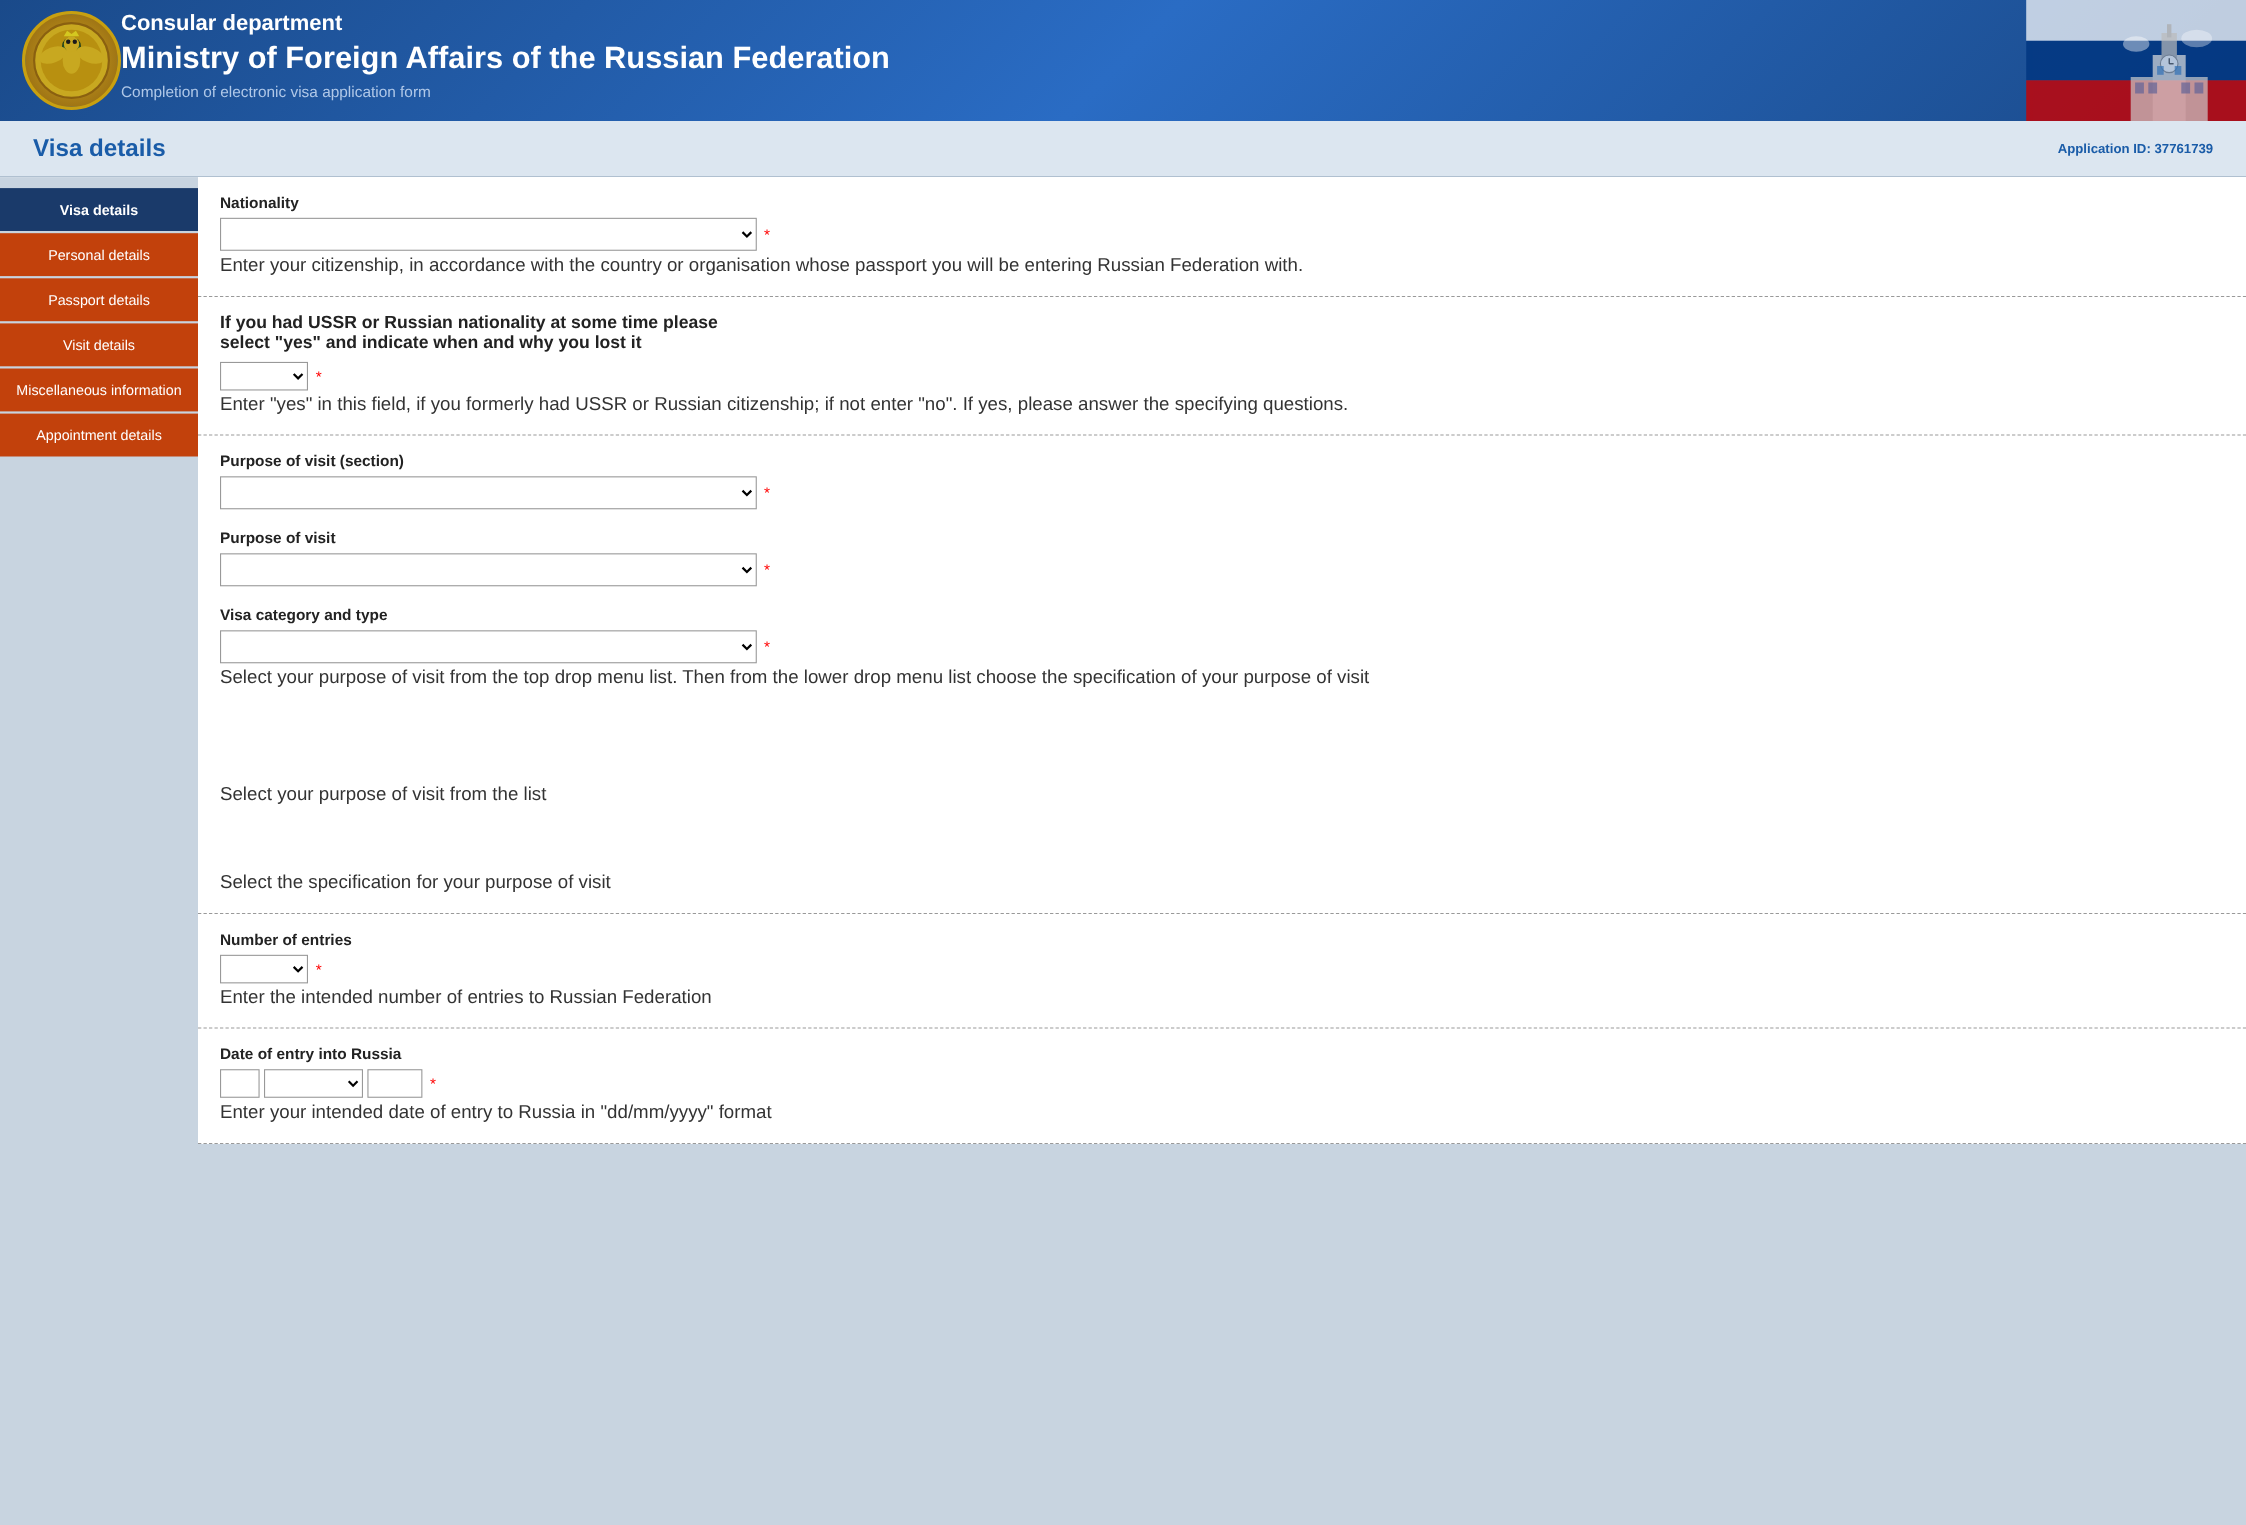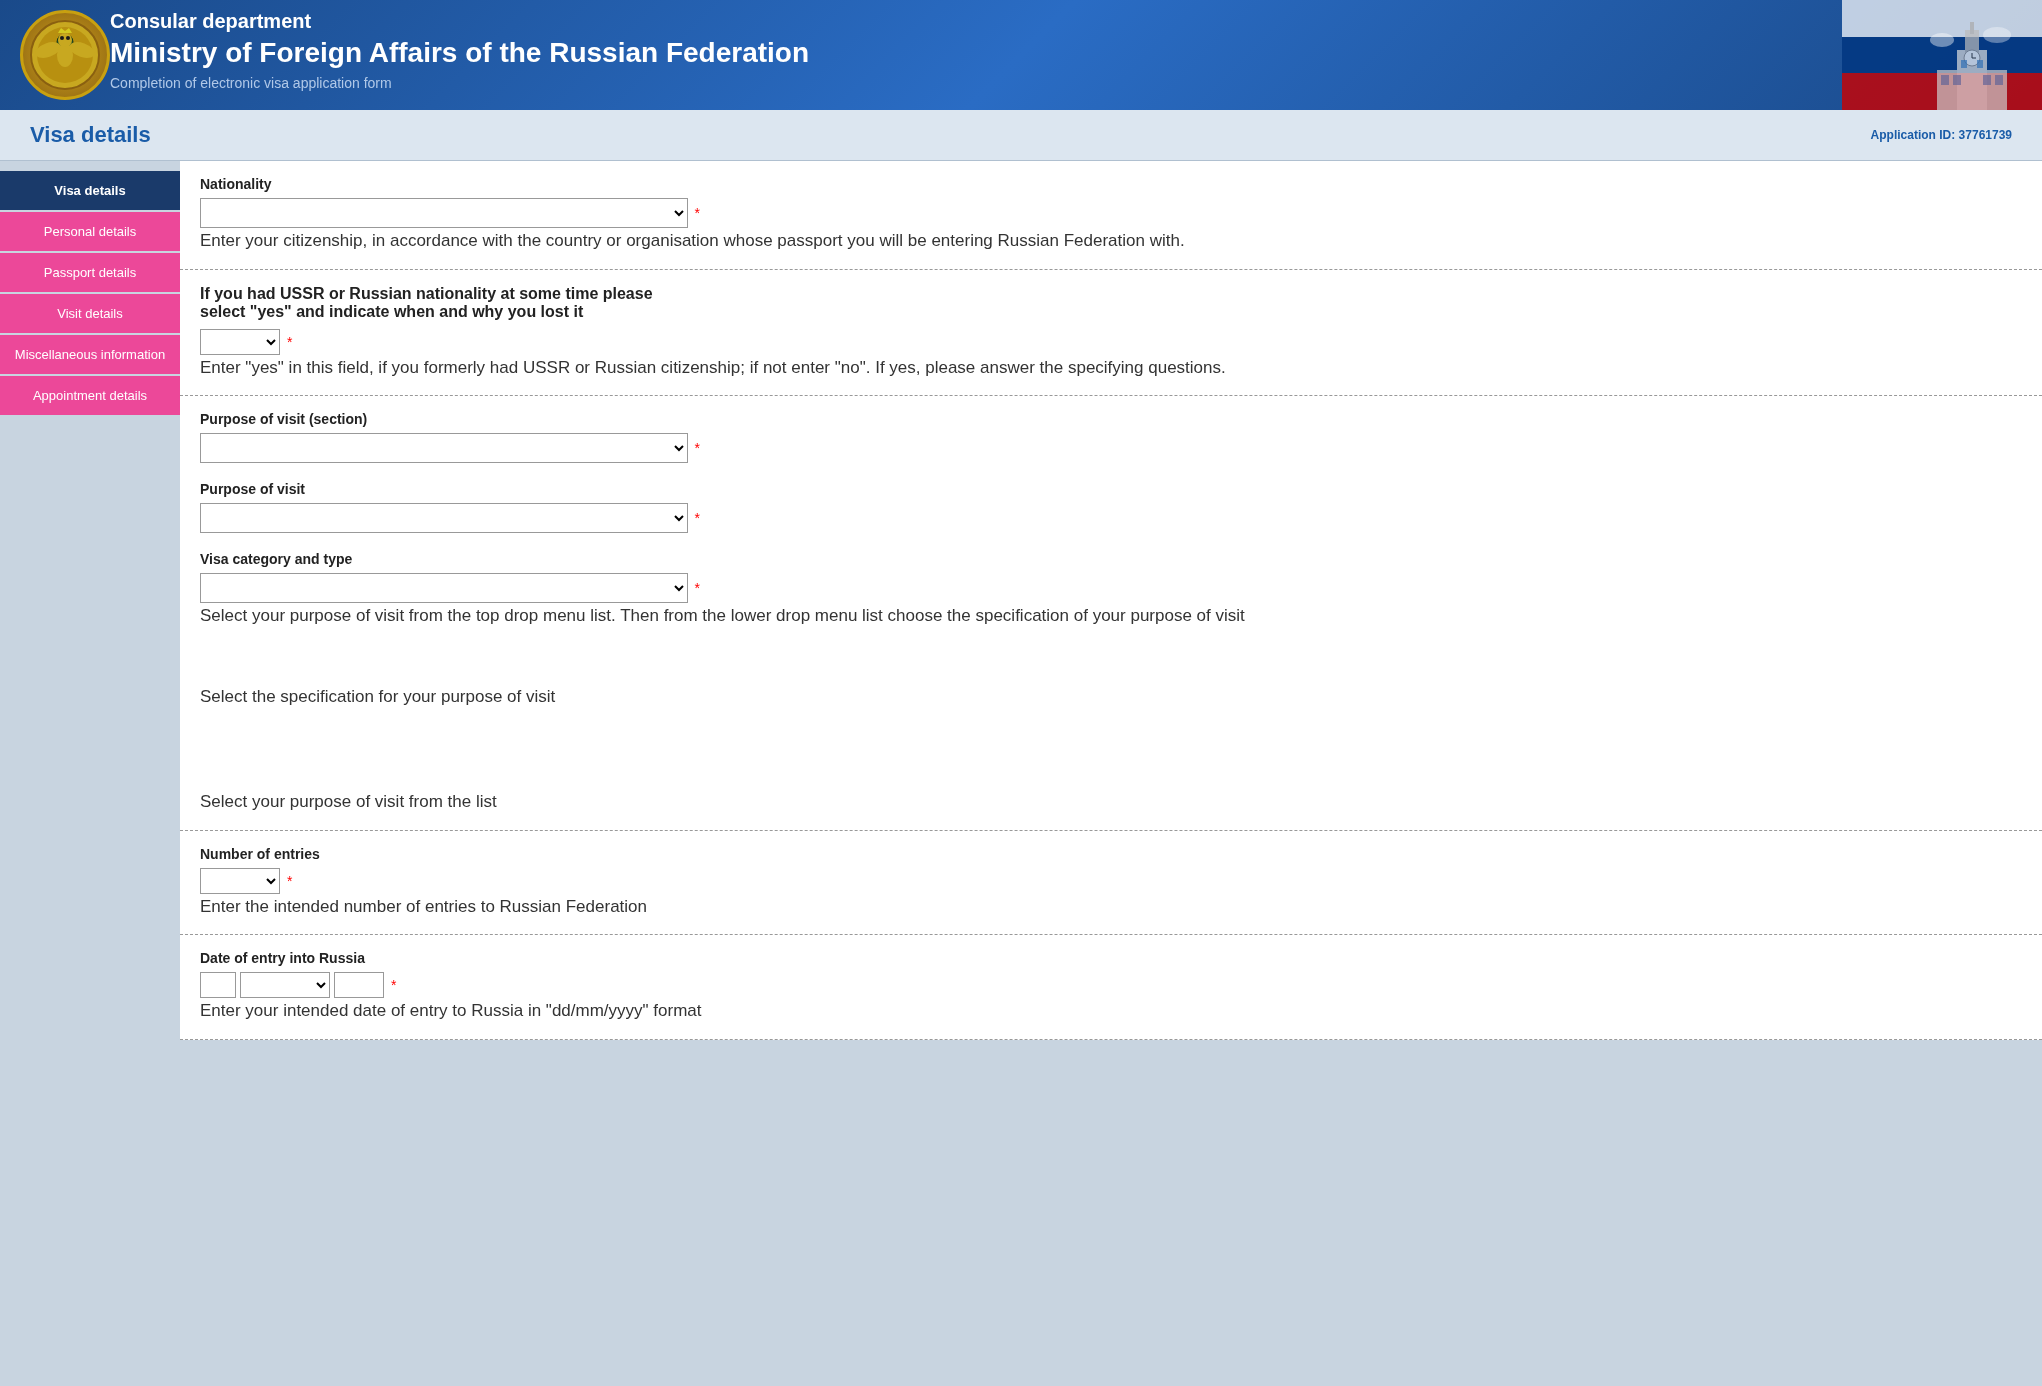--- a/index.html
+++ b/index.html
@@ -69,21 +69,21 @@
       flex-shrink: 0;
       background: #c8d4e0;
       padding: 10px 0;
     }
     .sidebar-item {
       display: block;
       width: 100%;
       padding: 12px 10px;
       text-align: center;
       color: white;
-      background: #ec4899;
+      background: #c2410c;
       border: none;
       cursor: pointer;
       font-size: 13px;
       margin-bottom: 2px;
       text-decoration: none;
     }
     .sidebar-item.active {
       background: #1a3a6a;
       font-weight: bold;
     }
@@ -335,22 +335,22 @@
           <div style="display:flex;align-items:center;gap:4px;">
             <select class="form-select">
               <option value="">Choose one...</option>
             </select>
             <span class="required">*</span>
           </div>
         </div>
       </div>
       <div class="form-right">
         <div>Select your purpose of visit from the top drop menu list. Then from the lower drop menu list choose the specification of your purpose of visit</div>
+        <div style="margin-top: 80px;">Select your purpose of visit from the list</div>
         <div style="margin-top: 55px;">Select the specification for your purpose of visit</div>
-        <div style="margin-top: 80px;">Select your purpose of visit from the list</div>
       </div>
     </div>
 
     <div class="form-section">
       <div class="form-left">
         <span class="field-label">Number of entries</span>
         <div style="display:flex;align-items:center;gap:4px;">
           <select class="form-select-sm">
             <option value=""></option>
             <option value="1">1</option>

